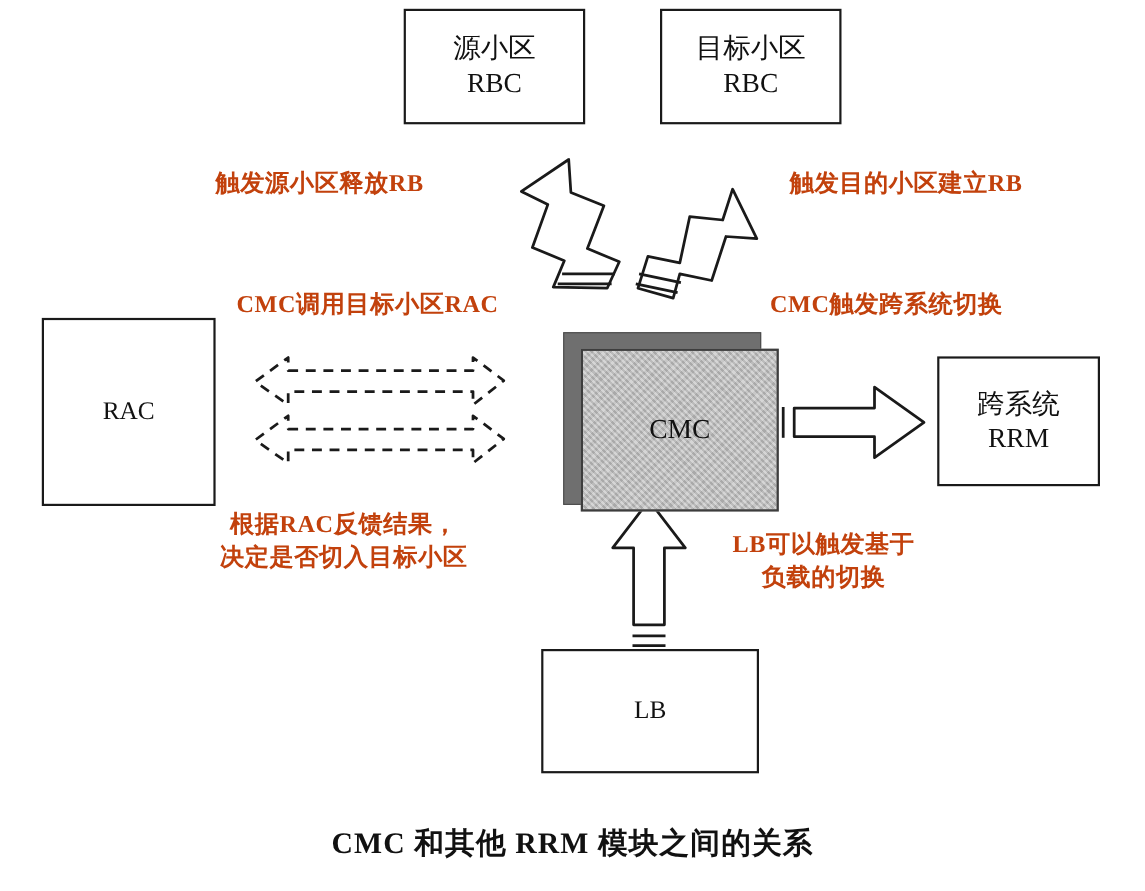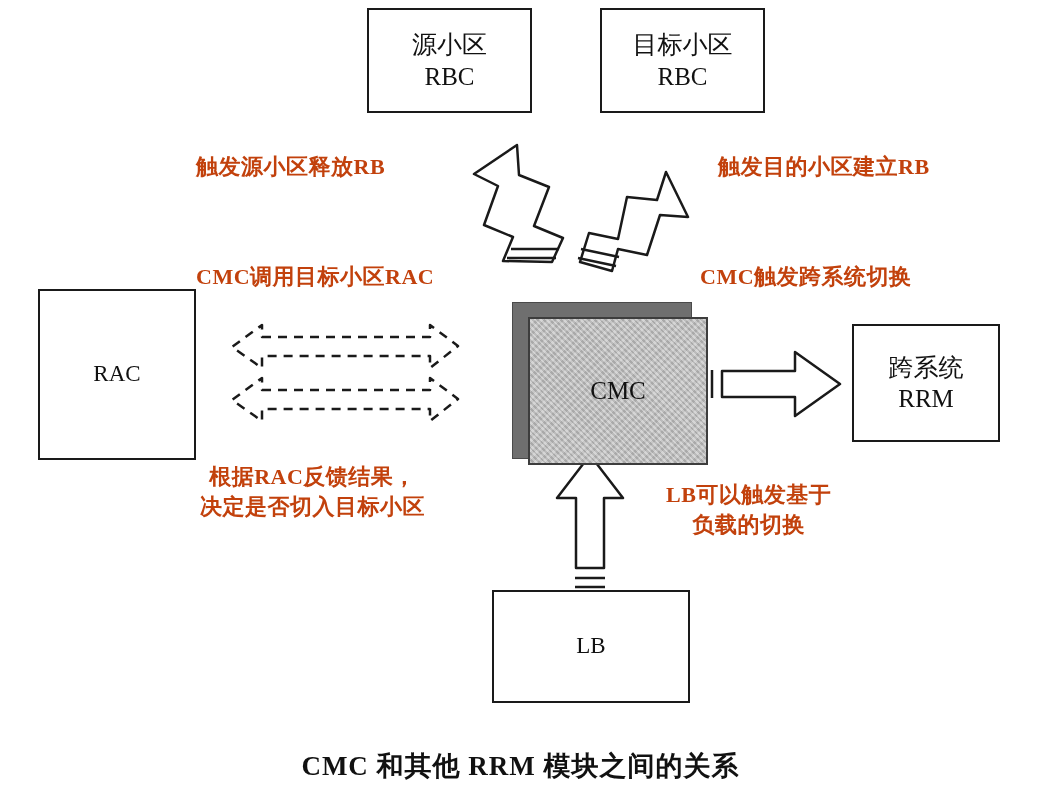--- a/index.html
+++ b/index.html
@@ -65,21 +65,21 @@
     position: absolute;
     font-weight: bold;
     color: #c2410c;
     letter-spacing: 0.5px;
     line-height: 1.35;
     white-space: pre-line;
     text-align: left;
   }
   .note-src-release  { left: 196px; top: 152px; font-size: 22px; }
   .note-tgt-setup    { left: 718px; top: 152px; font-size: 22px; }
-  .note-cmc-rac      { left: 196px; top: 262px; font-size: 22px; }
+  .note-cmc-rac      { left: 215px; top: 262px; font-size: 22px; }
   .note-cmc-xsys     { left: 700px; top: 262px; font-size: 22px; }
   .note-rac-feedback { left: 200px; top: 462px; font-size: 22px; text-align: center; }
   .note-lb-trigger   { left: 666px; top: 480px; font-size: 22px; text-align: center; }
 
   .caption {
     position: absolute;
     left: 0; right: 0;
     top: 748px;
     text-align: center;
     font-size: 27px;

